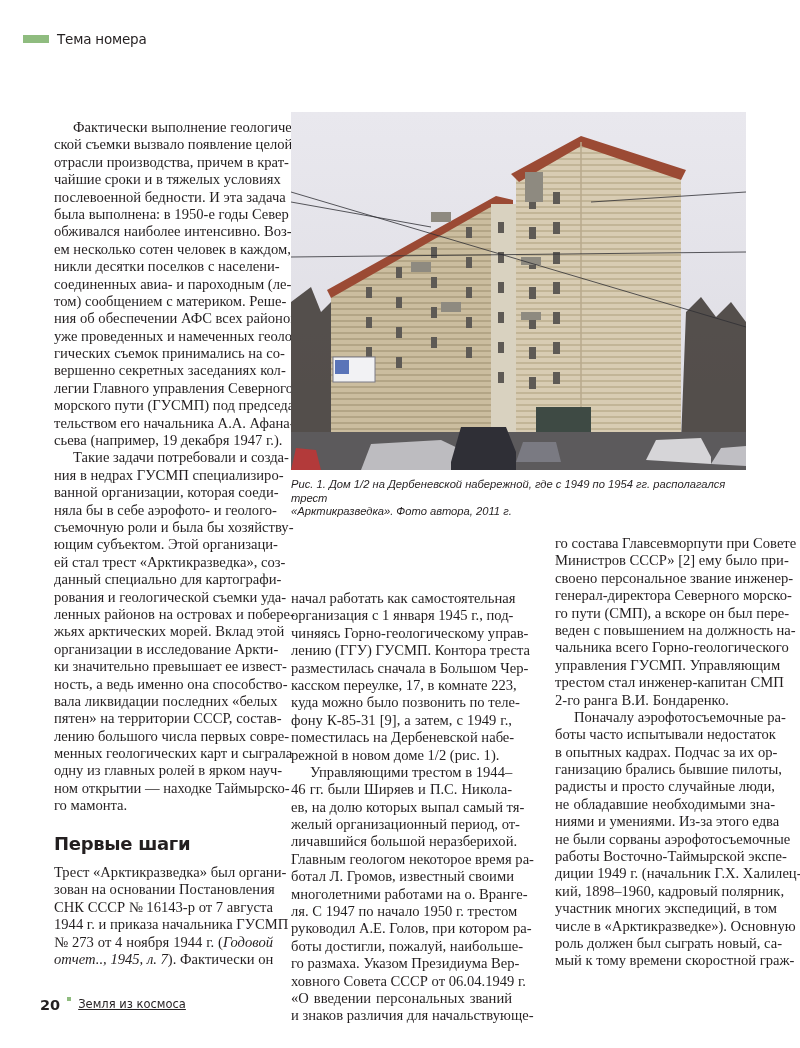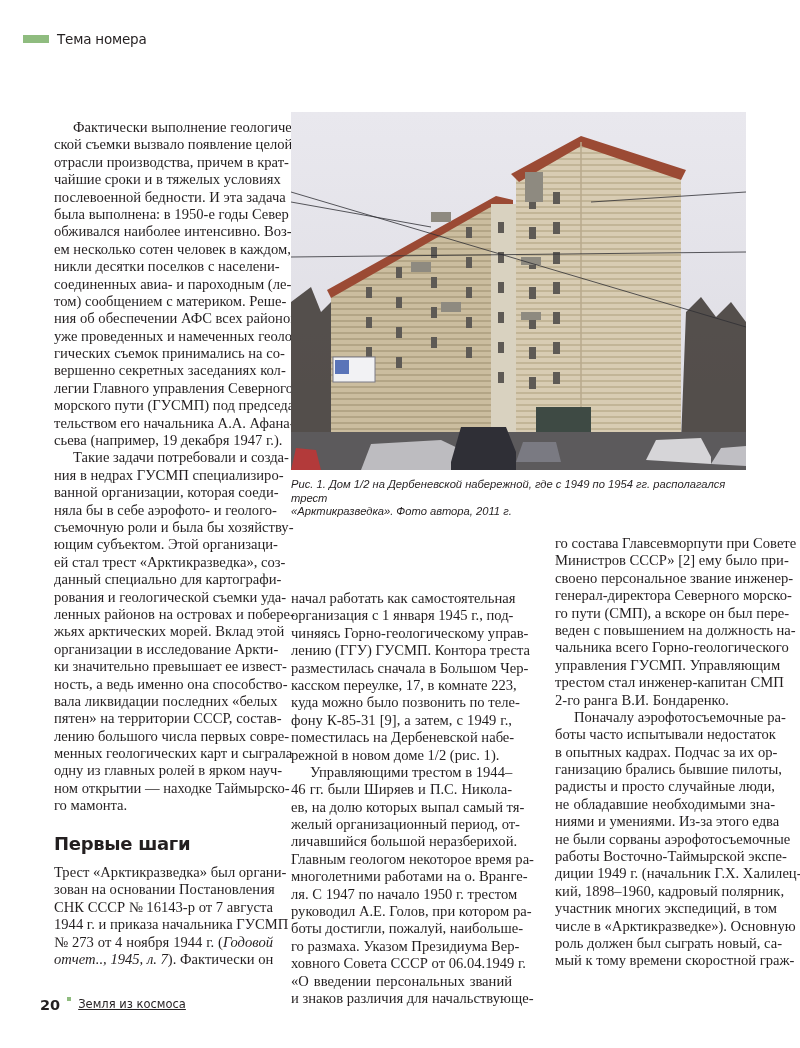--- a/index.html
+++ b/index.html
@@ -216,20 +216,21 @@
     <span class="line">куда можно было позвонить по теле-</span>
     <span class="line">фону К-85-31 [9], а затем, с 1949 г.,</span>
     <span class="line">поместилась на Дербеневской набе-</span>
     <span class="line last">режной в новом доме 1/2 (рис. 1).</span>
     <span class="line indent">Управляющими трестом в 1944–</span>
     <span class="line">46 гг. были Ширяев и П.С. Никола-</span>
     <span class="line">ев, на долю которых выпал самый тя-</span>
     <span class="line">желый организационный период, от-</span>
     <span class="line">личавшийся большой неразберихой.</span>
     <span class="line">Главным геологом некоторое время ра-</span>
+    <span class="line">ботал Л. Громов, известный своими</span>
     <span class="line">многолетними работами на о. Вранге-</span>
     <span class="line">ля. С 1947 по начало 1950 г. трестом</span>
     <span class="line">руководил А.Е. Голов, при котором ра-</span>
     <span class="line">боты достигли, пожалуй, наибольше-</span>
     <span class="line">го размаха. Указом Президиума Вер-</span>
     <span class="line">ховного Совета СССР от 06.04.1949 г.</span>
     <span class="line">«О введении персональных званий</span>
     <span class="line">и знаков различия для начальствующе-</span>
   </div>
 

